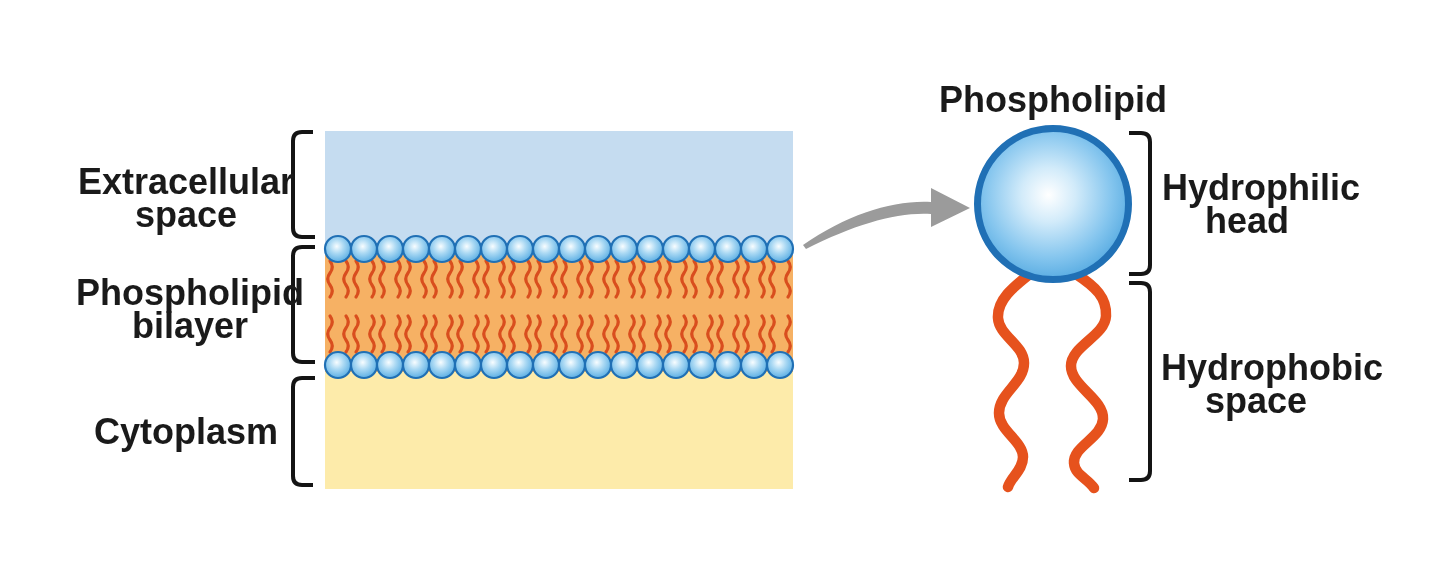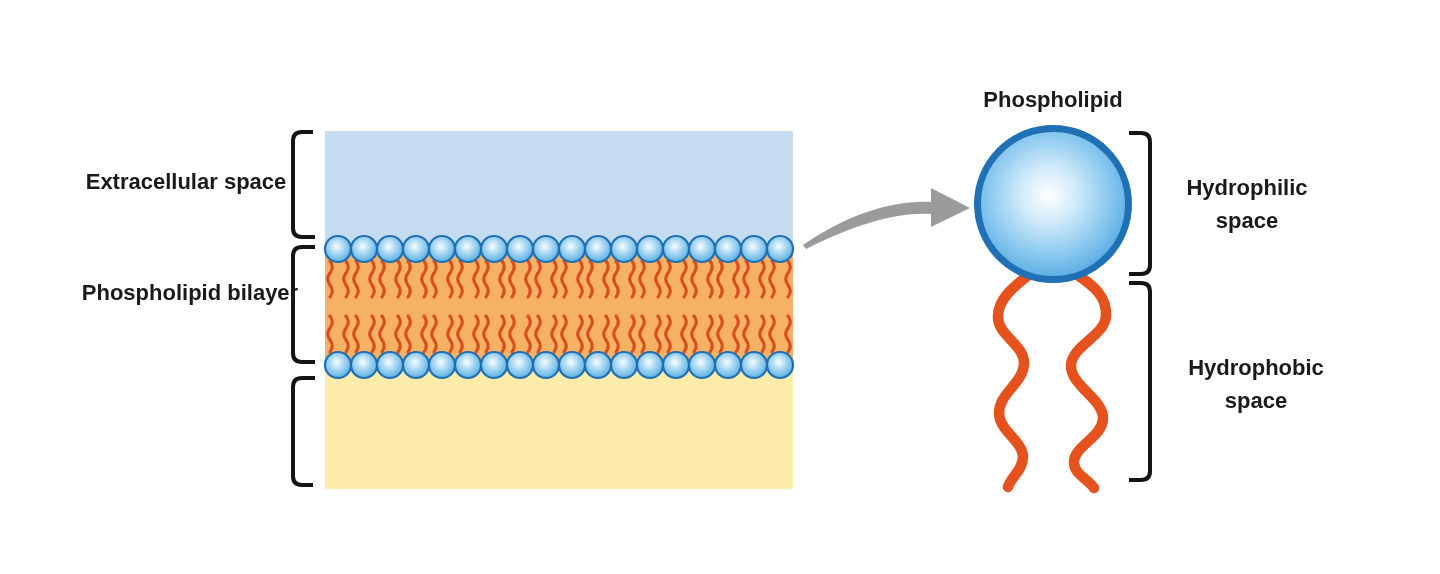--- a/index.html
+++ b/index.html
@@ -36,21 +36,21 @@
 
   
   .bracket{fill:none;stroke:var(--c-bracket);stroke-width:4;stroke-linejoin:round;}
   .arrow{fill:var(--c-arrow);stroke:none;}
 
   
   .label{
     position:absolute;
     color:var(--c-text);
     font-weight:bold;
-    font-size:22px;
+    font-size:36px;
     line-height:33px;
     text-align:center;
     white-space:normal;
   }
   #lbl-extracellular{left:56px;top:150px;width:260px;margin-top:15px;}
   #lbl-bilayer{left:60px;top:276px;width:260px;}
   #lbl-cytoplasm{left:56px;top:415px;width:260px;}
   #lbl-title{left:923px;top:83px;width:260px;}
   #lbl-hydrophilic{left:1162px;top:171px;width:170px;}
   #lbl-hydrophobic{left:1161px;top:351px;width:190px;}
@@ -208,16 +208,17 @@
 
     <g>
       <path class="tail-big" d="M1031,273 C1013,287 997,300 998,318 C999,336 1024,345 1024,363 C1024,383 999,393 999,413 C999,431 1023,441 1023,457 C1023,470 1011,477 1008,487"></path>
       <path class="tail-big" d="M1076,274 C1096,287 1107,298 1106,316 C1105,336 1071,346 1071,366 C1071,386 1104,399 1103,419 C1102,438 1073,446 1074,463 C1075,475 1087,478 1094,488"></path>
       <circle class="head-big" cx="1053" cy="204" r="75.5"></circle>
     </g>
   </svg>
 
   <div class="label" id="lbl-extracellular">Extracellular space</div>
   <div class="label" id="lbl-bilayer">Phospholipid bilayer</div>
+  <div class="label" id="lbl-cytoplasm">Cytoplasm</div>
   <div class="label" id="lbl-title">Phospholipid</div>
-  <div class="label" id="lbl-hydrophilic">Hydrophilic space</div>
+  <div class="label" id="lbl-hydrophilic">Hydrophilic head</div>
   <div class="label" id="lbl-hydrophobic">Hydrophobic space</div>
 </div>
 
 </body></html>

